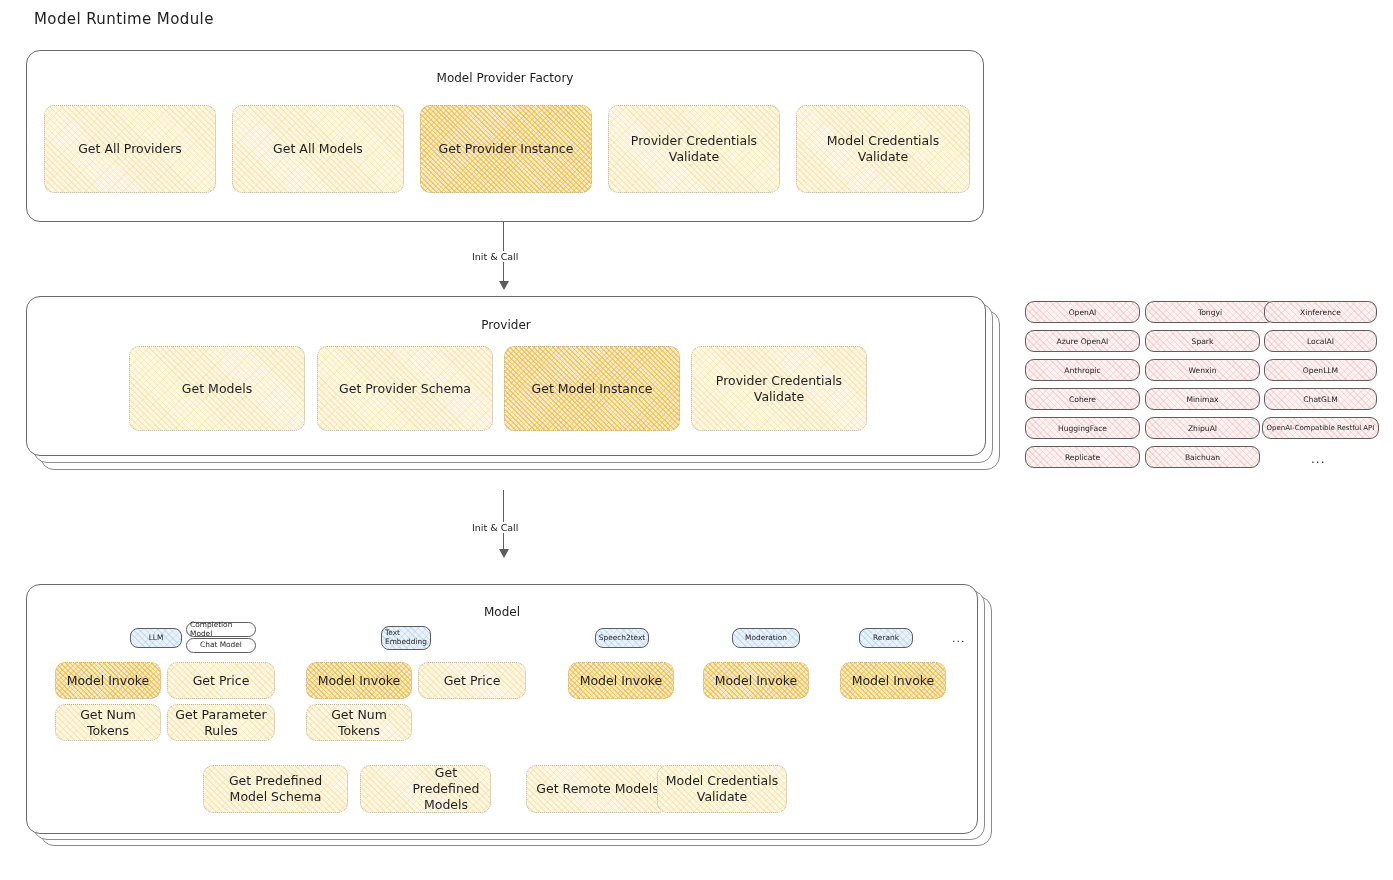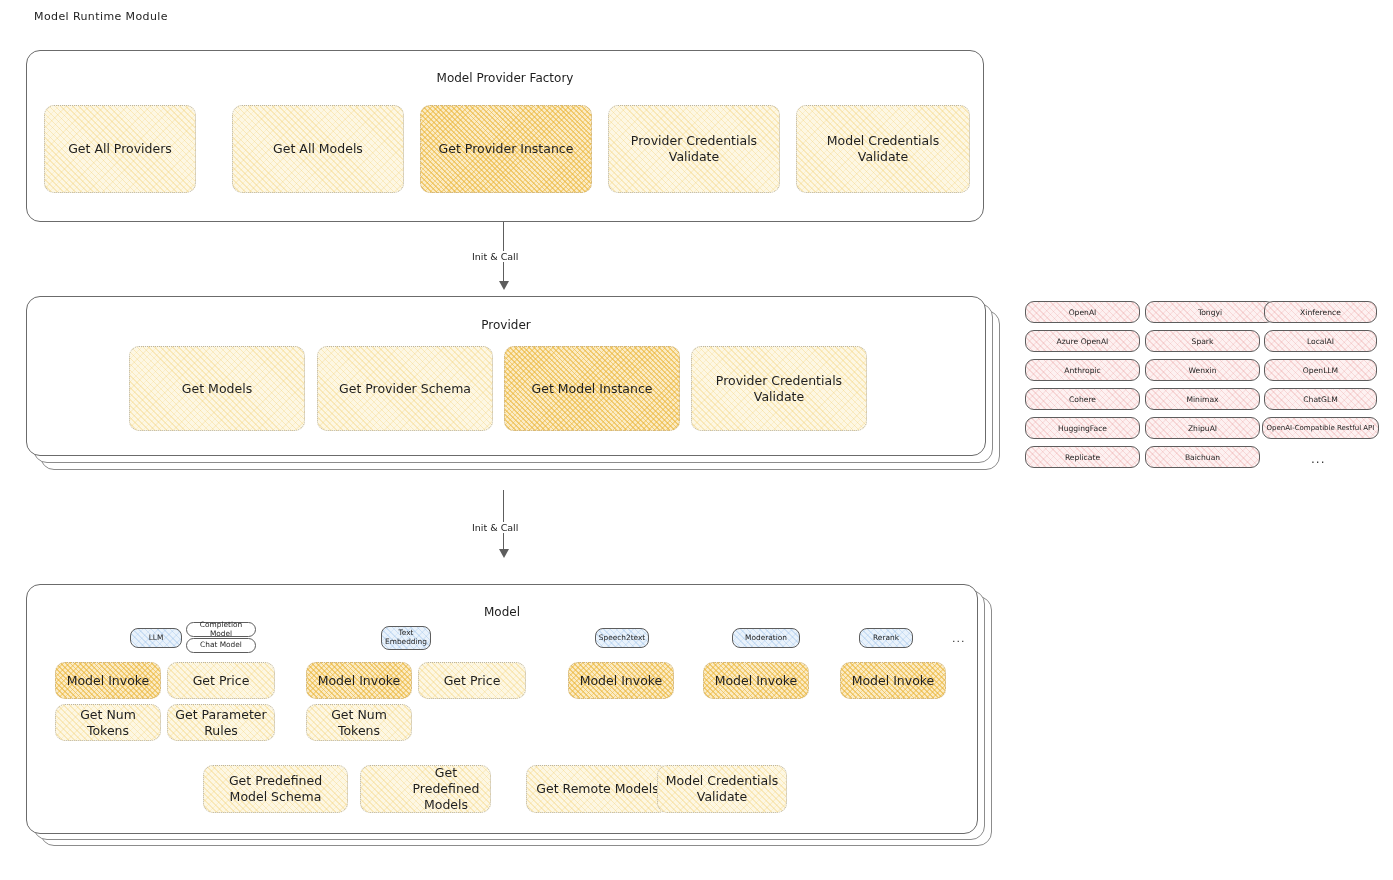--- a/index.html
+++ b/index.html
@@ -3,21 +3,21 @@
 <meta charset="utf-8">
 <style>
   html,body{margin:0;padding:0;}
   body{
     width:1393px;height:880px;background:#ffffff;
     font-family:"DejaVu Sans", sans-serif;
     color:#1e1e1e;position:relative;overflow:hidden;
   }
 
   .page-title{
-    position:absolute;left:34px;top:10px;font-size:11px;letter-spacing:.4px;
+    position:absolute;left:34px;top:10px;font-size:15px;letter-spacing:.4px;
     color:#1e1e1e;font-family:"DejaVu Sans", sans-serif;
   }
 
   
   .panel{
     position:absolute;box-sizing:border-box;
     border:1.4px solid #6b6b6b;border-radius:14px;background:#ffffff;
   }
   .panel-title{
     position:absolute;left:0;right:0;text-align:center;font-size:12px;color:#1e1e1e;
@@ -63,21 +63,21 @@
       repeating-linear-gradient(-45deg, rgba(120,170,225,.15) 0 1px, rgba(255,255,255,0) 1px 5.6px),
       #e9f2fb;
     border:1.25px solid #5d5d5d;border-radius:8px;
   }
   .fill-white{
     background:#ffffff;border:1.25px solid #5d5d5d;border-radius:8px;
   }
 
   .tag{
     position:absolute;box-sizing:border-box;display:flex;align-items:center;justify-content:center;
-    text-align:center;line-height:1.15;font-size:7.4px;color:#1e1e1e;padding:1px 3px;
+    text-align:left;line-height:1.15;font-size:7.4px;color:#1e1e1e;padding:1px 3px;
   }
   .provider-chip{
     position:absolute;box-sizing:border-box;display:flex;align-items:center;justify-content:center;
     text-align:center;font-size:7.6px;color:#1e1e1e;
   }
   .dots{
     position:absolute;font-size:12px;color:#333;letter-spacing:1px;
   }
 
   
@@ -93,21 +93,21 @@
 </style>
 </head>
 <body>
 
 <div class="page-title">Model Runtime Module</div>
 
 <div class="panel" style="left:26px;top:50px;width:958px;height:172px;">
   <div class="panel-title" style="top:20px;">Model Provider Factory</div>
 </div>
 
-<div class="box fill-light" style="left:44px;top:105px;width:152px;height:88px;">
+<div class="box fill-light" style="left:44px;top:105px;width:172px;height:88px;">
   <span>Get All Providers</span>
 </div>
 <div class="box fill-light" style="left:232px;top:105px;width:172px;height:88px;">
   <span>Get All Models</span>
 </div>
 <div class="box fill-strong" style="left:420px;top:105px;width:172px;height:88px;">
   <span>Get Provider Instance</span>
 </div>
 <div class="box fill-light" style="left:608px;top:105px;width:172px;height:88px;">
   <span>Provider Credentials Validate</span>

